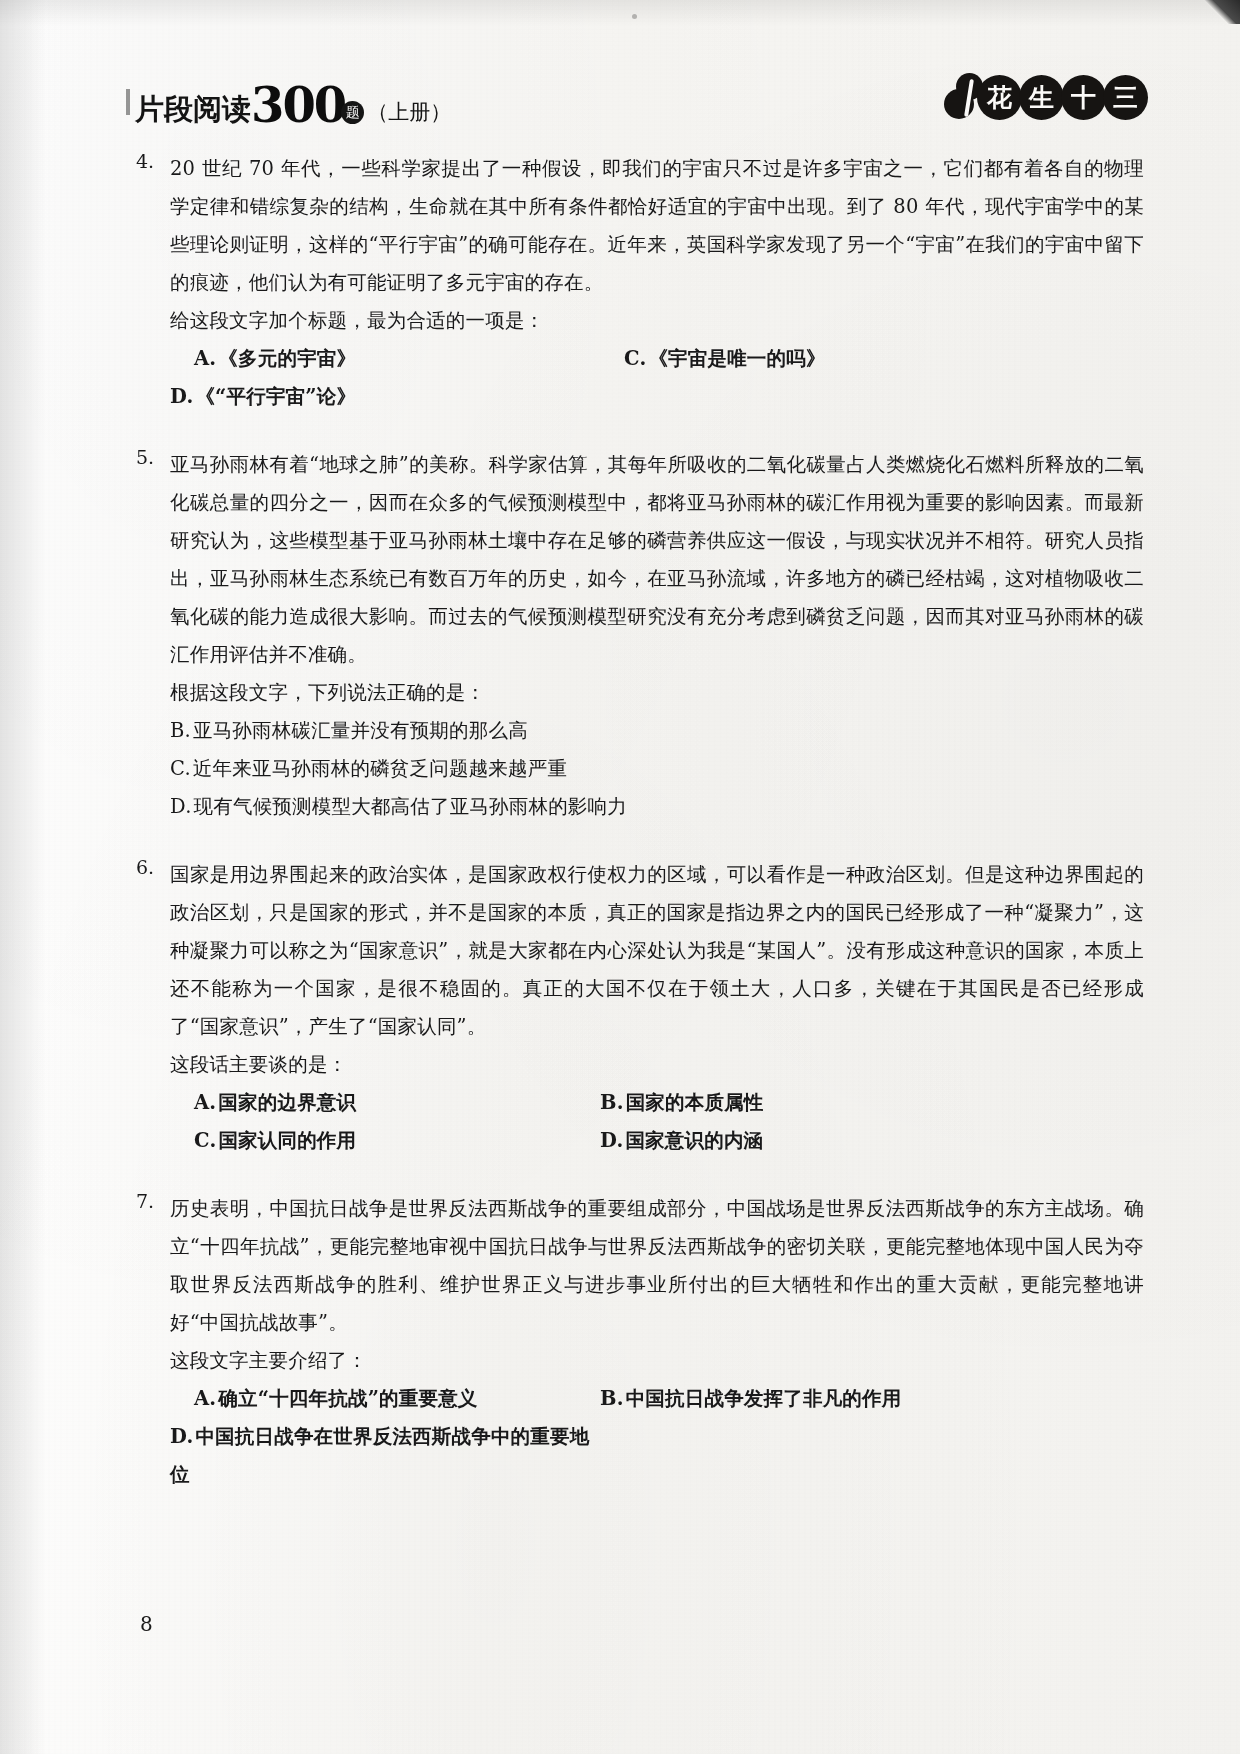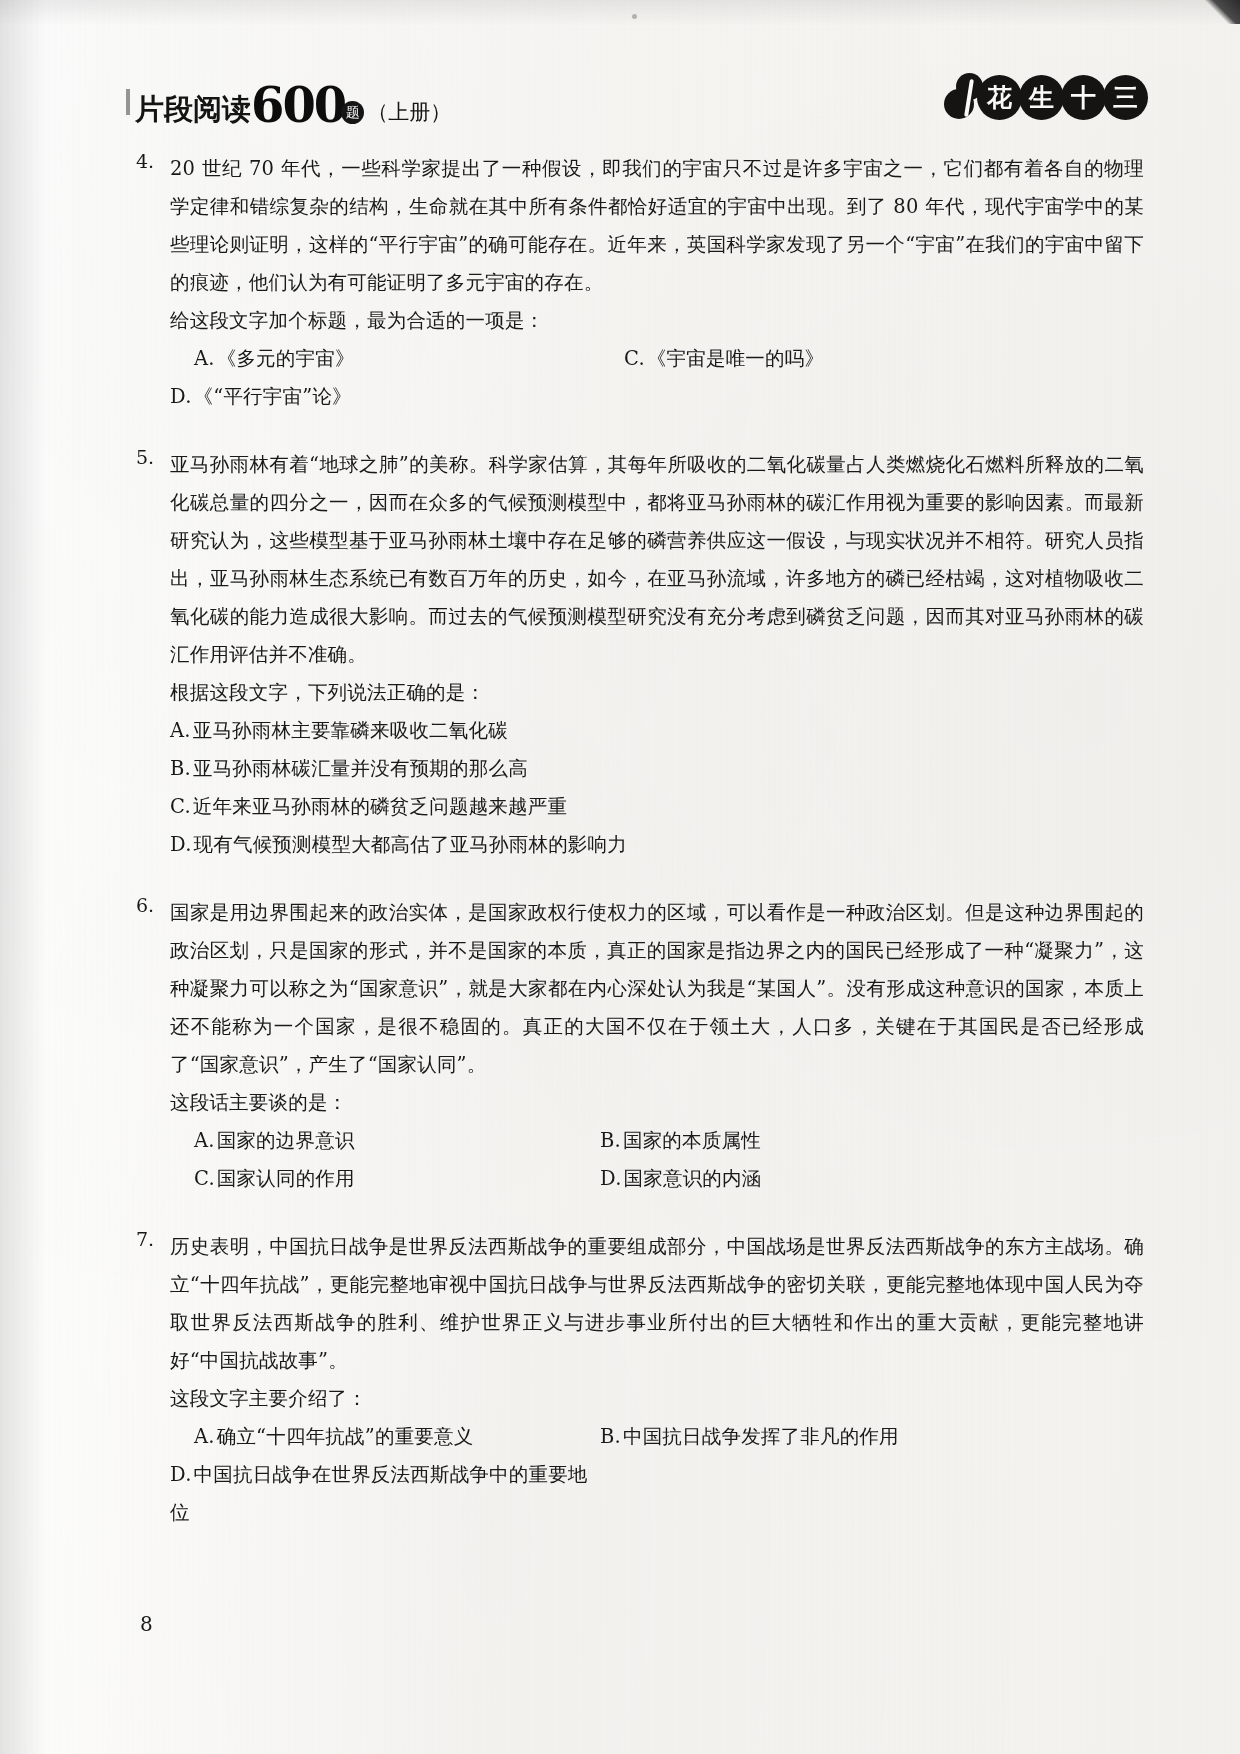--- a/index.html
+++ b/index.html
@@ -222,20 +222,21 @@
   }
   .opts-stack .opt {
     font-size: 19.5px;
     line-height: 38px;
     letter-spacing: 0.2px;
   }
   .opts-grid {
     display: grid;
     grid-template-columns: 430px 1fr;
     row-gap: 0px;
+    font-weight: bold;
   }
   .opts-grid .opt {
     font-size: 19.5px;
     line-height: 38px;
     letter-spacing: 0.2px;
   }
   .opts-grid.wide {
     grid-template-columns: 430px 1fr;
   }
   .opt .lab { margin-right: 2px; }
@@ -262,21 +263,21 @@
   <div class="edge-shadow-left"></div>
   <div class="edge-shadow-top"></div>
   <div class="corner-mark"></div>
   <div class="spot" style="left:632px; top:14px; width:5px; height:5px;"></div>
 
   <div class="header">
 
     <div class="book-title">
       <span class="bar"></span>
       <span class="cn">片段阅读</span>
-      <span class="num">600</span>
+      <span class="num">300</span>
       <span class="ti-badge">题</span>
       <span class="vol">（上册）</span>
     </div>
 
     <div class="brand">
       <div class="peanut">
         <div class="stem"></div>
       </div>
       <div class="blobs">
         <div class="blob">
@@ -310,21 +311,20 @@
         </div>
       </div>
     </div>
 
     <div class="qblock">
       <div class="qnum">5.</div>
       <div class="qbody">
         <p class="passage">亚马孙雨林有着“地球之肺”的美称。科学家估算，其每年所吸收的二氧化碳量占人类燃烧化石燃料所释放的二氧化碳总量的四分之一，因而在众多的气候预测模型中，都将亚马孙雨林的碳汇作用视为重要的影响因素。而最新研究认为，这些模型基于亚马孙雨林土壤中存在足够的磷营养供应这一假设，与现实状况并不相符。研究人员指出，亚马孙雨林生态系统已有数百万年的历史，如今，在亚马孙流域，许多地方的磷已经枯竭，这对植物吸收二氧化碳的能力造成很大影响。而过去的气候预测模型研究没有充分考虑到磷贫乏问题，因而其对亚马孙雨林的碳汇作用评估并不准确。</p>
         <p class="prompt">根据这段文字，下列说法正确的是：</p>
         <div class="opts-stack">
-          <div class="opt"><span class="lab">A.</span><span>亚马孙雨林主要靠磷来吸收二氧化碳</span></div>
           <div class="opt"><span class="lab">B.</span><span>亚马孙雨林碳汇量并没有预期的那么高</span></div>
           <div class="opt"><span class="lab">C.</span><span>近年来亚马孙雨林的磷贫乏问题越来越严重</span></div>
           <div class="opt"><span class="lab">D.</span><span>现有气候预测模型大都高估了亚马孙雨林的影响力</span></div>
         </div>
       </div>
     </div>
 
     <div class="qblock">
       <div class="qnum">6.</div>
       <div class="qbody">

